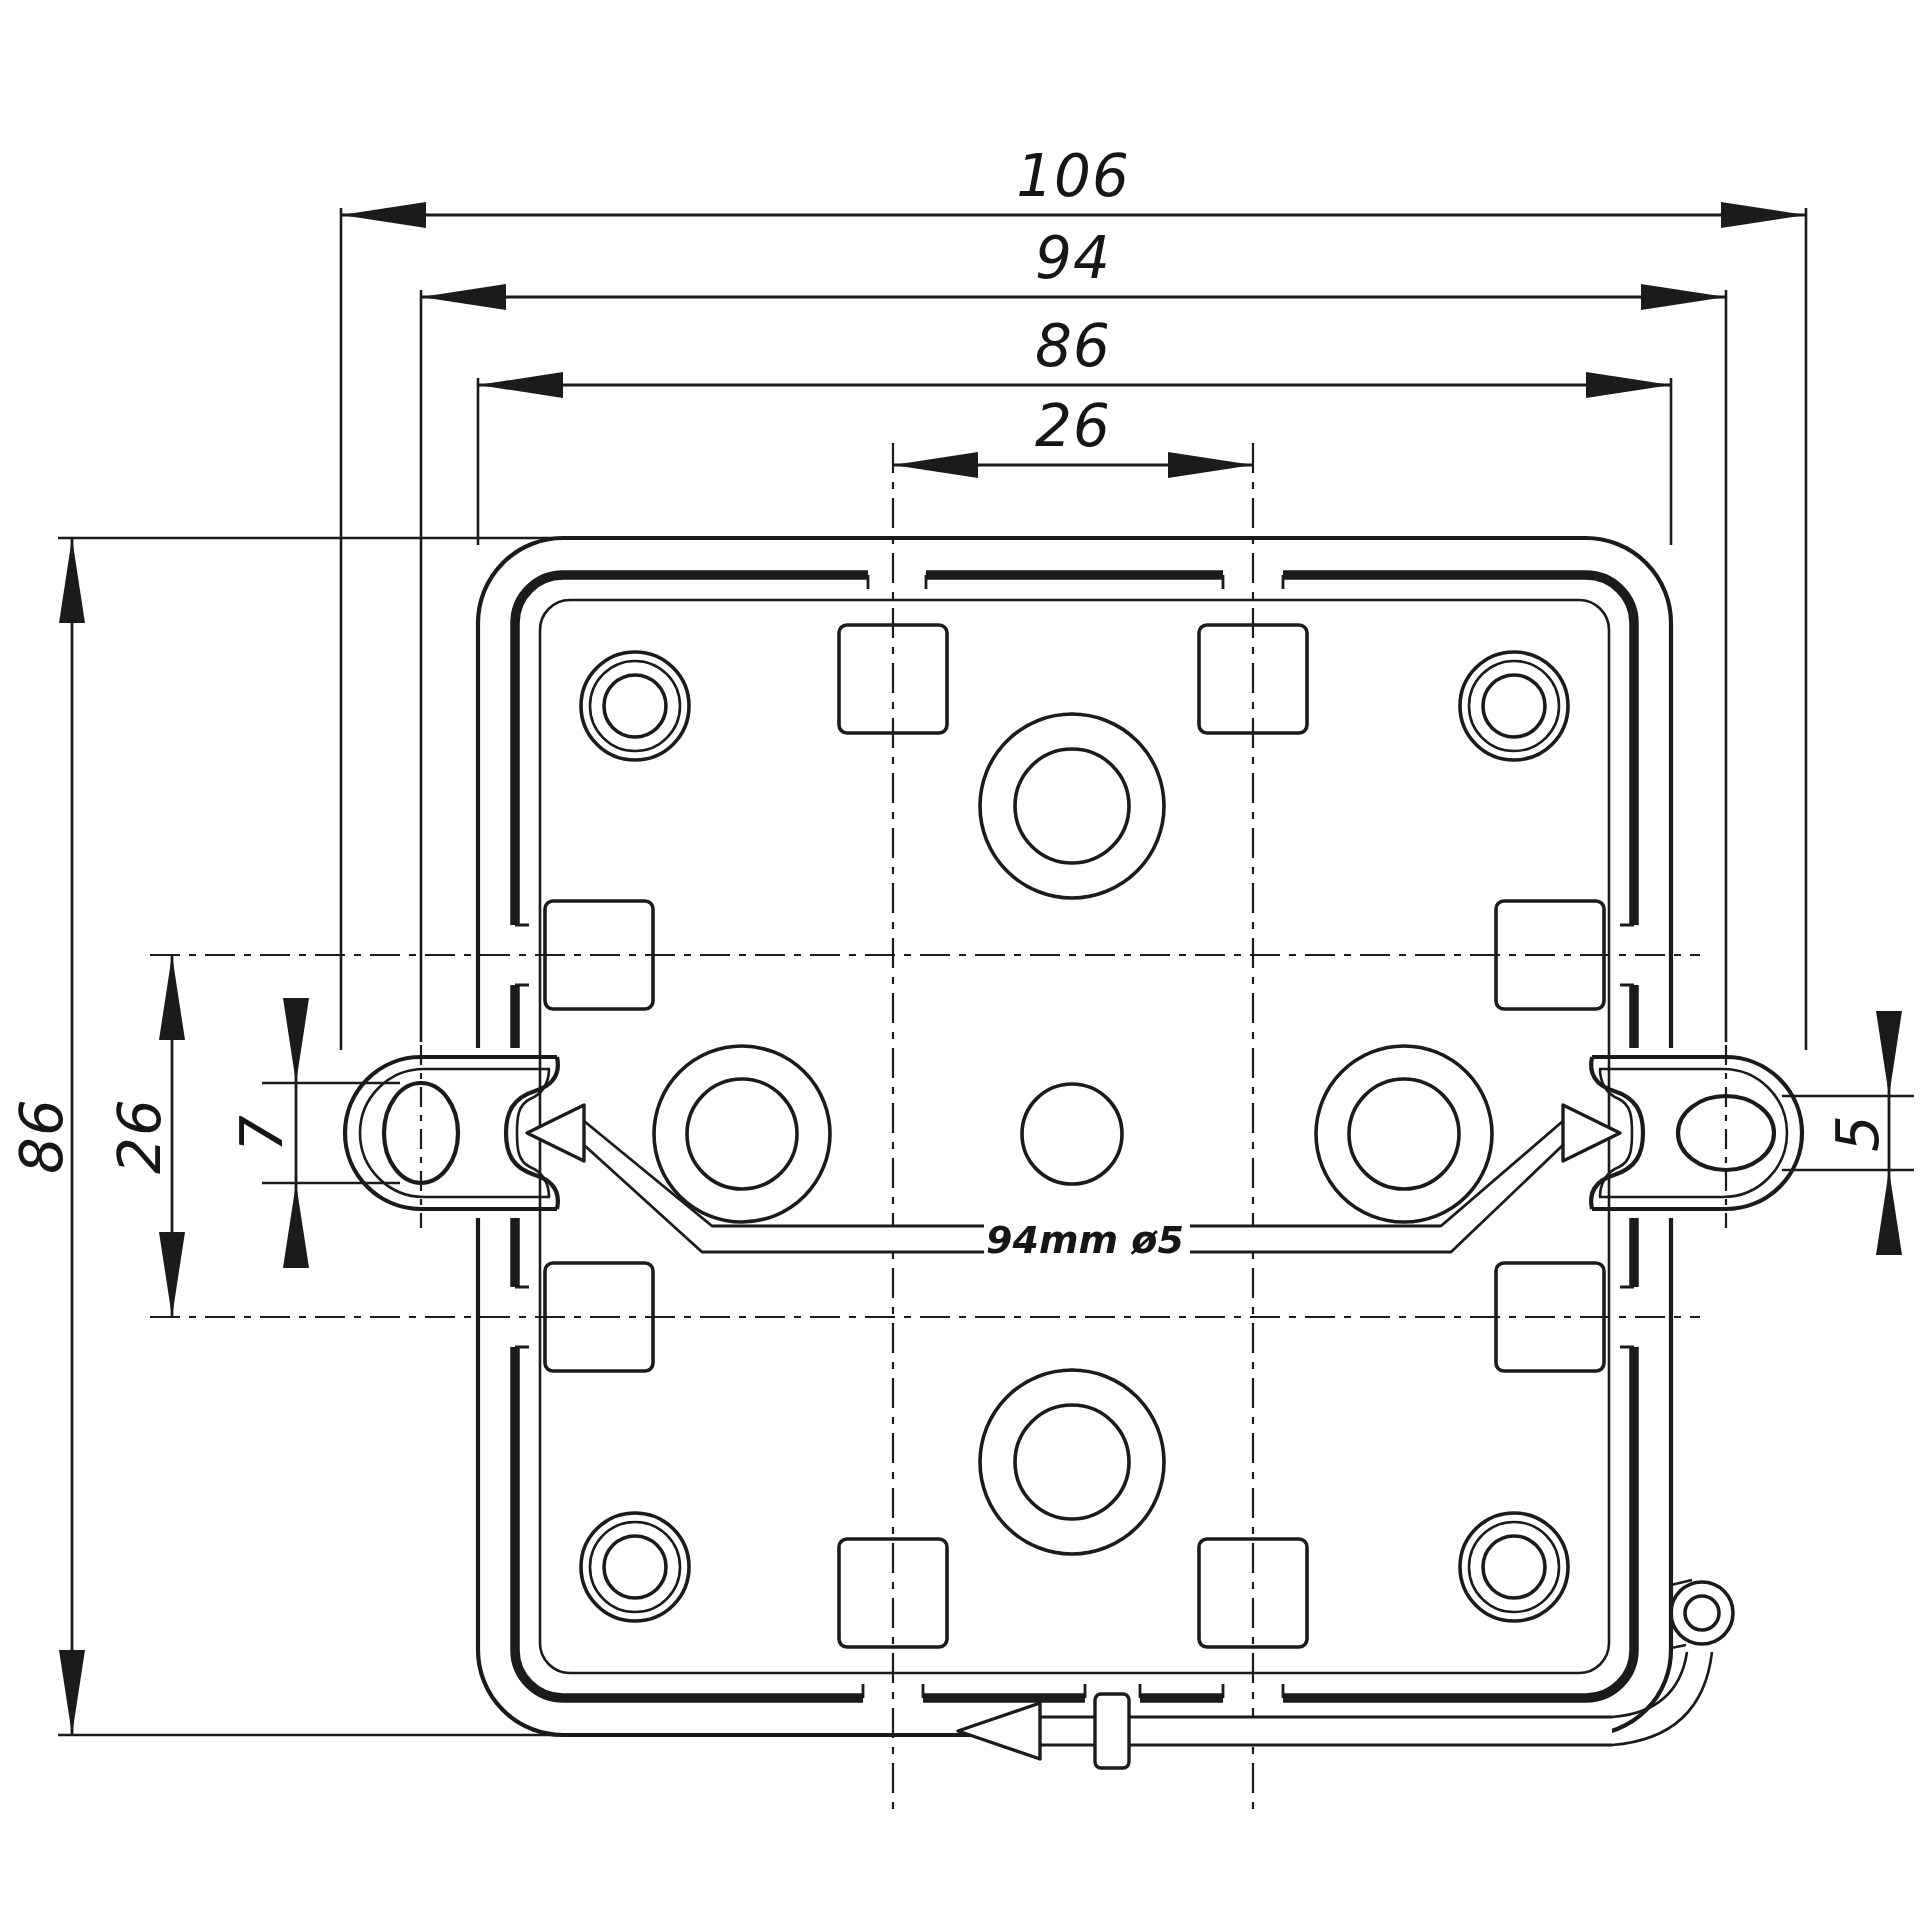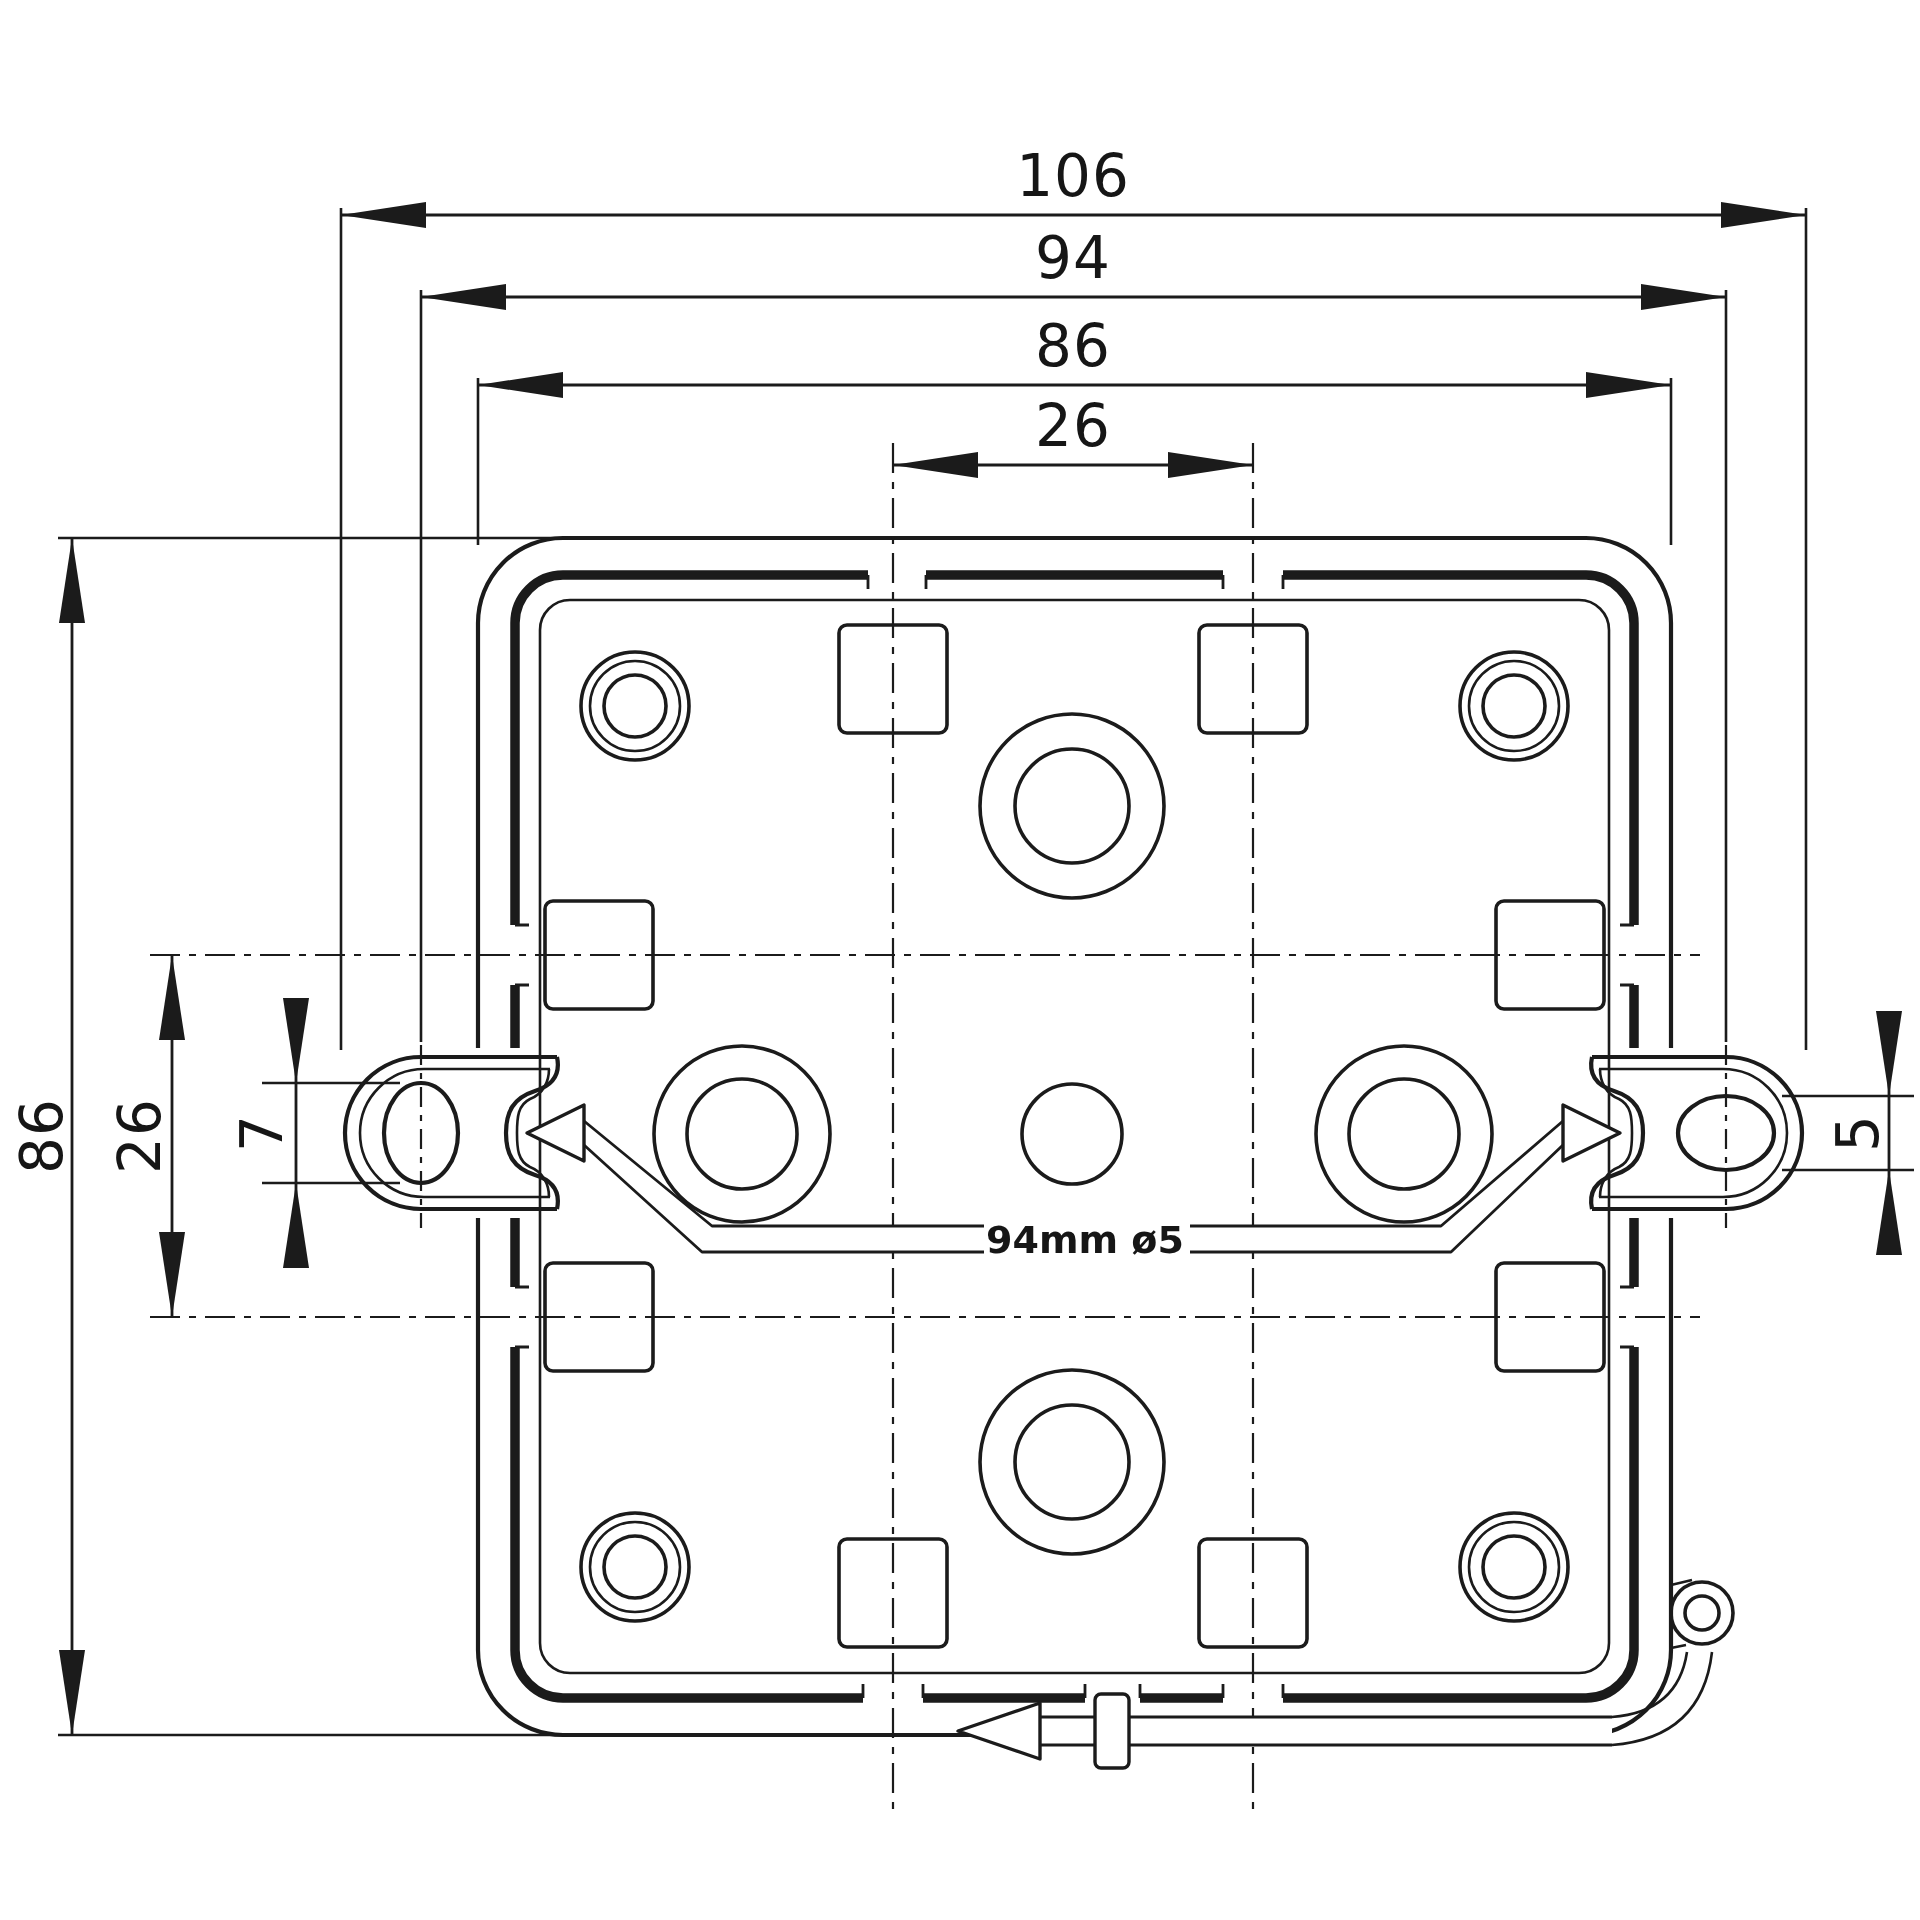--- a/index.html
+++ b/index.html
@@ -1,16 +1,16 @@
 <!DOCTYPE html>
 <html><head>
 <meta charset="utf-8">
 <style>
   html,body{margin:0;padding:0;background:#fff;}
-  .stage{width:1920px;height:1920px;background:#fff;position:relative;font-family:"DejaVu Sans","Liberation Sans",sans-serif;}
+  .stage{width:1920px;height:1920px;background:#fff;position:relative;font-family:"DejaVu Sans","Liberation Sans",sans-serif;font-style:italic;}
   svg{display:block}
   .ln{fill:none;stroke:#1b1b1b;stroke-linecap:butt;stroke-linejoin:round;}
   .s-thin{stroke-width:2.6;}
   .s-med{stroke-width:3.6;}
   .s-thick{stroke-width:4.2;}
   .s-seam{stroke-width:9.5;}
   .s-dim{stroke-width:2.8;}
   .cl{fill:none;stroke:#1b1b1b;stroke-width:2.2;stroke-dasharray:30 9 7 9;}
   .cl2{fill:none;stroke:#1b1b1b;stroke-width:2.2;stroke-dasharray:20 8 6 8;}
   .arrow{fill:#1b1b1b;stroke:none;}

